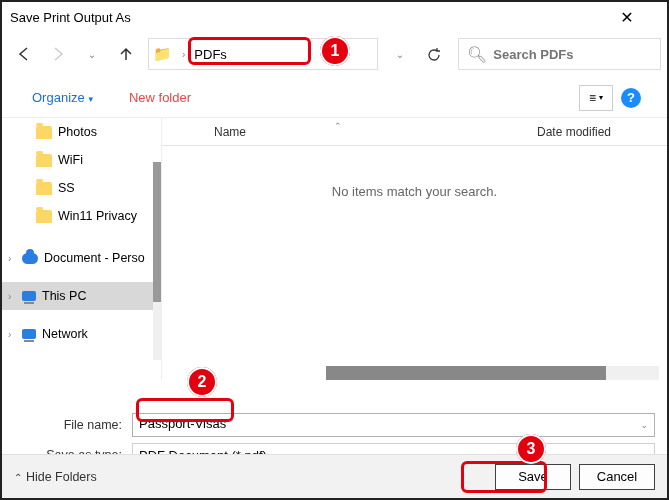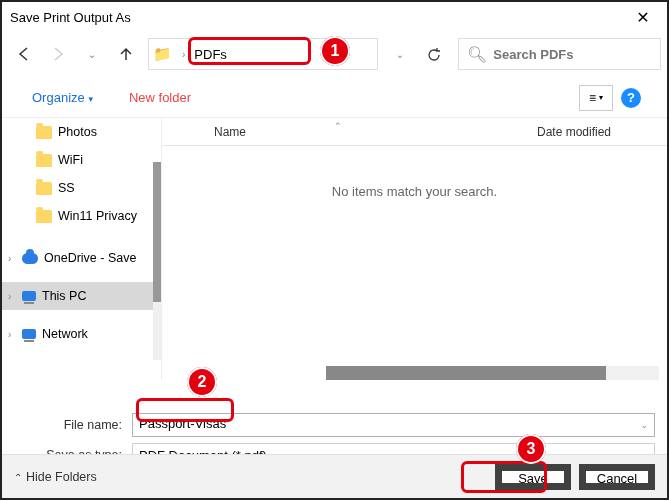--- a/index.html
+++ b/index.html
@@ -1,17 +1,17 @@
 <!DOCTYPE html>
 <html><head>
 <meta charset="utf-8">
 <style>
   * { box-sizing: border-box; margin: 0; padding: 0; font-family: "Segoe UI", Arial, sans-serif; }
   body { width: 669px; height: 500px; background: #fff; border: 2px solid #222; position: relative; overflow: hidden; }
-  .titlebar { display: flex; align-items: center; justify-content: space-between; padding: 4px 4px 2px 8px; height: 28px; }
+  .titlebar { display: flex; align-items: center; justify-content: space-between; padding: 4px 20px 2px 8px; height: 28px; }
   .titlebar .title { font-size: 13px; }
   .titlebar .close { width: 40px; text-align: center; font-size: 16px; cursor: pointer; }
   .navrow { display: flex; align-items: center; height: 48px; padding: 0 6px; gap: 2px; }
   .navbtn { width: 32px; height: 32px; display: flex; align-items: center; justify-content: center; color: #222; }
   .navbtn.dis { color: #bbb; }
   .pathbox { display: flex; align-items: center; border: 1px solid #ddd; height: 32px; flex: 0 0 230px; margin: 0 4px; }
   .pathfld { width: 28px; text-align: center; color: #e8b200; font-size: 15px; }
   .crumb { display: flex; align-items: center; height: 100%; padding: 0 4px; font-size: 13px; }
   .crumbsep { color: #888; padding: 0 5px; font-size: 10px; }
   .searchbox { display: flex; align-items: center; border: 1px solid #ddd; height: 32px; flex: 1; margin-left: 6px; padding: 0 8px; }
@@ -43,21 +43,21 @@
   .coldate { width: 140px; }
   .empty { text-align: center; color: #666; font-size: 13px; margin-top: 38px; }
   .formrow { display: flex; align-items: center; padding: 3px 12px; font-size: 12.5px; }
   .formrow label { width: 118px; text-align: right; padding-right: 10px; color: #333; }
   .forminput { flex: 1; border: 1px solid #b0b0b0; height: 24px; padding: 2px 6px; font-size: 13px; position: relative; }
   .formsel { flex: 1; border: 1px solid #d0d0d0; height: 24px; padding: 2px 6px; font-size: 13px; display: flex; align-items: center; justify-content: space-between; }
   .dd { color: #888; font-size: 9px; }
   .footer { position: absolute; bottom: 0; left: 0; right: 0; height: 44px; background: #f2f2f2; border-top: 1px solid #e0e0e0; display: flex; align-items: center; padding: 0 12px; }
   .hidef { font-size: 12.5px; color: #333; }
   .fspacer { flex: 1; }
-  .btn { min-width: 76px; height: 26px; border: 7px solid #404040; background: #fdfdfd; font-size: 13px; margin-left: 8px; cursor: pointer; }
+  .btn { min-width: 76px; height: 26px; border: 1px solid #404040; background: #fdfdfd; font-size: 13px; margin-left: 8px; cursor: pointer; }
   .hscroll { position: absolute; left: 164px; right: 8px; bottom: 0; height: 14px; background: #f0f0f0; }
   .hscroll .thumb { position: absolute; left: 0; top: 0; height: 14px; width: 280px; background: #888; }
   
   .callout { position: absolute; width: 30px; height: 30px; border-radius: 50%; background: #e3000f; color: #fff; font-weight: bold; display: flex; align-items: center; justify-content: center; font-size: 16px; z-index: 50; box-shadow: 0 0 0 2px #fff inset; }
   .redbox { position: absolute; border: 3px solid #e3000f; border-radius: 6px; z-index: 40; pointer-events: none; }
   .formarea { padding-top: 30px; }
 </style>
 </head>
 <body>
 
@@ -135,21 +135,21 @@
         <span>SS</span>
       </div>
     <div class="titem">
         <span class="ficon"></span>
         <span>Win11 Privacy</span>
       </div>
     <div style="height:14px"></div>
     <div class="titem" style="padding-left:20px">
       <span class="texp">›</span>
       <span class="cloud"></span>
-      <span>OneDrive - Save</span>
+      <span>Document - Perso</span>
     </div>
     <div style="height:10px"></div>
     <div class="titem tsel" style="padding-left:20px">
       <span class="texp">›</span>
       <span class="pcicon"></span>
       <span>This PC</span>
     </div>
     <div style="height:10px"></div>
     <div class="titem" style="padding-left:20px">
       <span class="texp">›</span>

